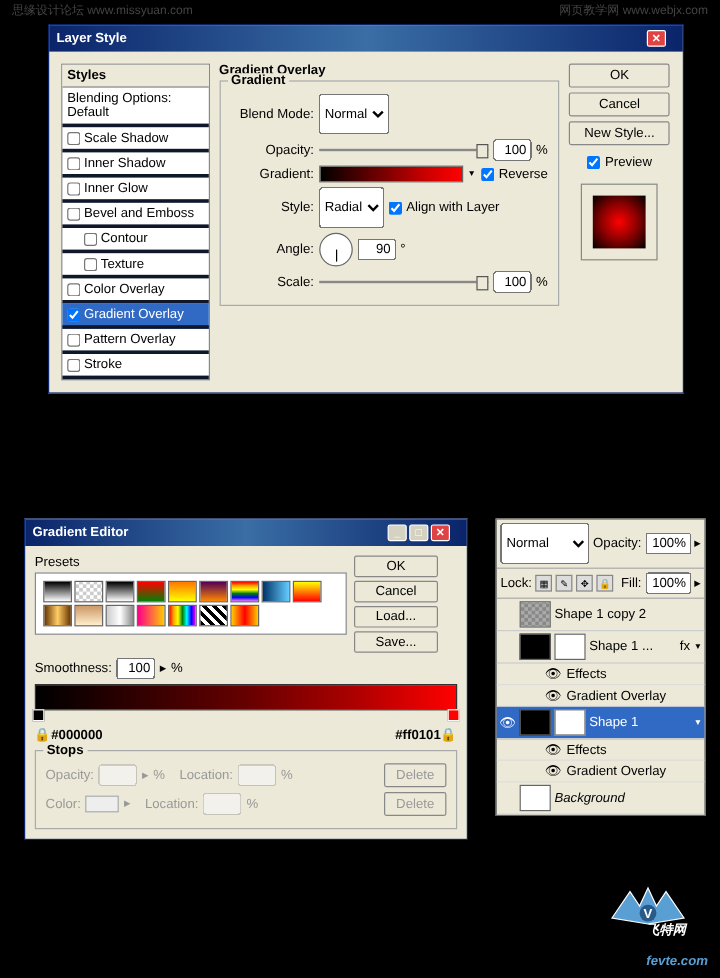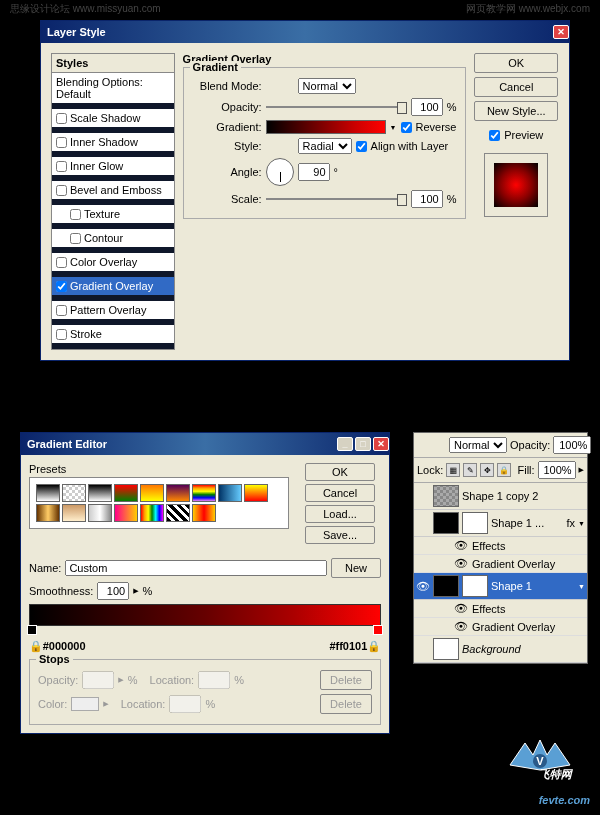--- a/index.html
+++ b/index.html
@@ -4,59 +4,59 @@
 <style>
 * { box-sizing: border-box; font-family: Tahoma, sans-serif; font-size: 11px; }
 body { margin:0; padding:0; width:600px; height:815px; background:#000; position:relative; }
 .watermark { position:absolute; color:#444; font-size:10px; }
 .wm1 { top:2px; left:10px; }
 .wm2 { top:2px; right:10px; }
 .logo-bottom { position:absolute; bottom:5px; right:10px; color:#5a9fd4; font-size:22px; font-weight:bold; font-style:italic; }
 .logo-wing { position:absolute; bottom:40px; right:25px; }
 
 .dialog { position:absolute; background:#ece9d8; border:1px solid #0a246a; box-shadow:2px 2px 6px rgba(0,0,0,0.5); }
-.titlebar { background:linear-gradient(to right,#0a246a,#3a6ea5,#0a246a); height:22px; display:flex; align-items:center; padding:0 0 0 6px; color:#fff; font-weight:bold; }
+.titlebar { background:linear-gradient(to right,#0a246a,#3a6ea5,#0a246a); height:22px; display:flex; align-items:center; padding:0 14px 0 6px; color:#fff; font-weight:bold; }
 .titlebar .t-btns { margin-left:auto; display:flex; gap:2px; }
 .t-btn { width:16px; height:14px; background:#d6d2c2; border:1px solid #fff; border-radius:2px; display:flex; align-items:center; justify-content:center; font-size:9px; line-height:1; }
 .close-x { background:#e04343; color:#fff; }
 
 .ls-body { display:flex; padding:10px; gap:8px; }
 .styles-list { width:130px; border:1px solid #888; background:#fff; }
 .styles-head { background:#ece9d8; border-bottom:1px solid #888; padding:3px 4px; font-weight:bold; }
-.styles-item { padding:3px 4px; border-bottom:6px solid #0f172a; display:flex; align-items:center; gap:3px; }
+.styles-item { padding:3px 4px; border-bottom:3px solid #0f172a; display:flex; align-items:center; gap:3px; }
 .styles-item.selected { background:#316ac5; color:#fff; }
 .styles-item.indent { padding-left:18px; }
 input[type=checkbox] { width:11px; height:11px; margin:0; }
 
 .ls-center { flex:1; }
 .group-title { color:#000; font-weight:bold; margin-bottom:2px; }
 .fieldset { border:1px solid #aaa; padding:6px 8px; margin-top:2px; position:relative; }
 .fieldset .legend { position:absolute; top:-7px; left:6px; background:#ece9d8; padding:0 3px; font-weight:bold; }
 .row { display:flex; align-items:center; margin:4px 0; gap:4px; }
 .row .lbl { width:70px; text-align:right; }
-select { font-size:11px; height:16px;margin-left:32px; }
+select { font-size:11px; height:34px; }
 input[type=text] { font-size:11px; height:16px; padding:0 2px; }
 .num-input { width:32px; text-align:right; }
 .slider-wrap { display:flex; align-items:center; gap:4px; flex:1; }
 .slider-track { flex:1; height:2px; background:#888; position:relative; }
 .slider-track::after { content:''; position:absolute; right:0; top:-4px; width:8px; height:10px; background:#ece9d8; border:1px solid #555; }
 .grad-swatch { width:120px; height:14px; background:linear-gradient(to right,#000,#400,#800,#c00,#ff0101); border:1px solid #666; cursor:pointer; }
 .angle-dial { width:28px; height:28px; border:1px solid #666; border-radius:50%; background:#fff; position:relative; }
 .angle-dial::after { content:''; position:absolute; left:50%; top:50%; width:1px; height:10px; background:#000; transform-origin:top; transform:rotate(0deg); }
 
 .ls-right { width:90px; display:flex; flex-direction:column; gap:4px; align-items:center; }
 .btn { width:84px; height:20px; background:#ece9d8; border:1px solid #888; border-radius:2px; display:flex; align-items:center; justify-content:center; cursor:pointer; }
 .preview-box { width:64px; height:64px; background:#ece9d8; border:1px solid #888; margin-top:4px; display:flex; align-items:center; justify-content:center; }
 .preview-inner { width:44px; height:44px; background:radial-gradient(circle,#ff0101,#800,#000); }
 
 
 .ge-body { padding:8px; }
 .presets-box { border:1px solid #888; background:#fff; padding:6px; display:flex; flex-wrap:wrap; gap:2px; width:260px; }
 .preset { width:24px; height:18px; border:1px solid #666; }
-.ge-top { display:flex; gap:16px; }
+.ge-top { display:flex; gap:6px; }
 .ge-btns { display:flex; flex-direction:column; gap:3px; }
 .ge-btns .btn { width:70px; height:18px; }
 .grad-bar { height:22px; background:linear-gradient(to right,#000,#300,#600,#a00,#ff0101); border:1px solid #333; margin:4px 0; position:relative; }
 .stop-marker { position:absolute; bottom:-10px; width:10px; height:10px; background:#000; border:1px solid #fff; }
 .hex-row { display:flex; justify-content:space-between; font-size:13px; font-weight:bold; margin:14px 0 6px; }
 
 
 .layers-panel { position:absolute; right:12px; top:432px; width:175px; background:#ece9d8; border:1px solid #666; }
 .lp-top { display:flex; align-items:center; padding:3px; gap:3px; border-bottom:1px solid #aaa; }
 .lp-lock { display:flex; align-items:center; padding:3px; gap:3px; border-bottom:1px solid #aaa; }
@@ -99,25 +99,25 @@
       <div class="styles-item">
           <input type="checkbox" style="">
           <span>Inner Glow</span>
         </div>
       <div class="styles-item">
           <input type="checkbox" style="">
           <span>Bevel and Emboss</span>
         </div>
       <div class="styles-item indent">
           <input type="checkbox" style="">
+          <span>Contour</span>
+        </div>
+      <div class="styles-item indent">
+          <input type="checkbox" style="">
           <span>Texture</span>
-        </div>
-      <div class="styles-item indent">
-          <input type="checkbox" style="">
-          <span>Contour</span>
         </div>
       <div class="styles-item">
           <input type="checkbox" style="">
           <span>Color Overlay</span>
         </div>
       <div class="styles-item selected">
           <input type="checkbox" checked="" style="">
           <span>Gradient Overlay</span>
         </div>
       <div class="styles-item">
@@ -224,25 +224,20 @@
         </div>
       </div>
       <div class="ge-btns">
         <div class="btn">OK</div>
         <div class="btn">Cancel</div>
         <div class="btn">Load...</div>
         <div class="btn">Save...</div>
       </div>
     </div>
 
-    <div class="row" style="margin-top:14px">
-      <span>Name:</span>
-      <input type="text" style="flex: 1 1 0%;" value="Custom">
-      <div class="btn" style="width:50px">New</div>
-    </div>
 
     <div class="row">
       <span>Smoothness:</span>
       <input class="num-input" value="100" style="">
       <span style="font-size:7px">▶</span>
       <span>%</span>
     </div>
 
     <div class="grad-bar">
       <div class="stop-marker" style="left:-3px;background:#000"></div>

